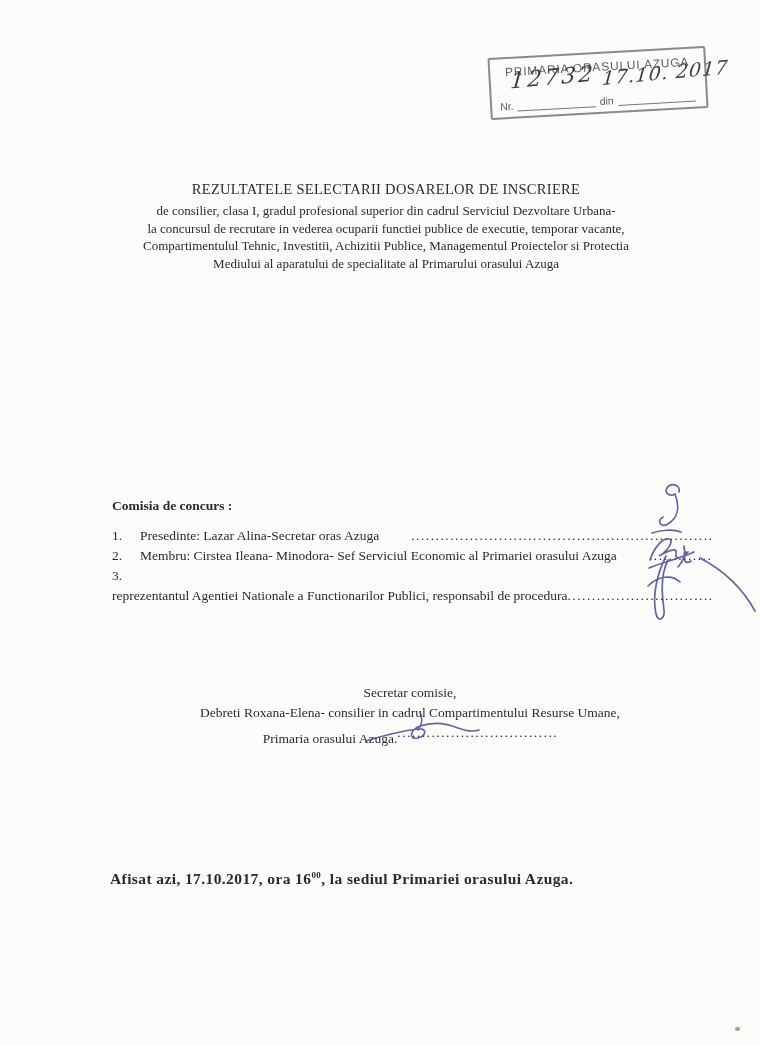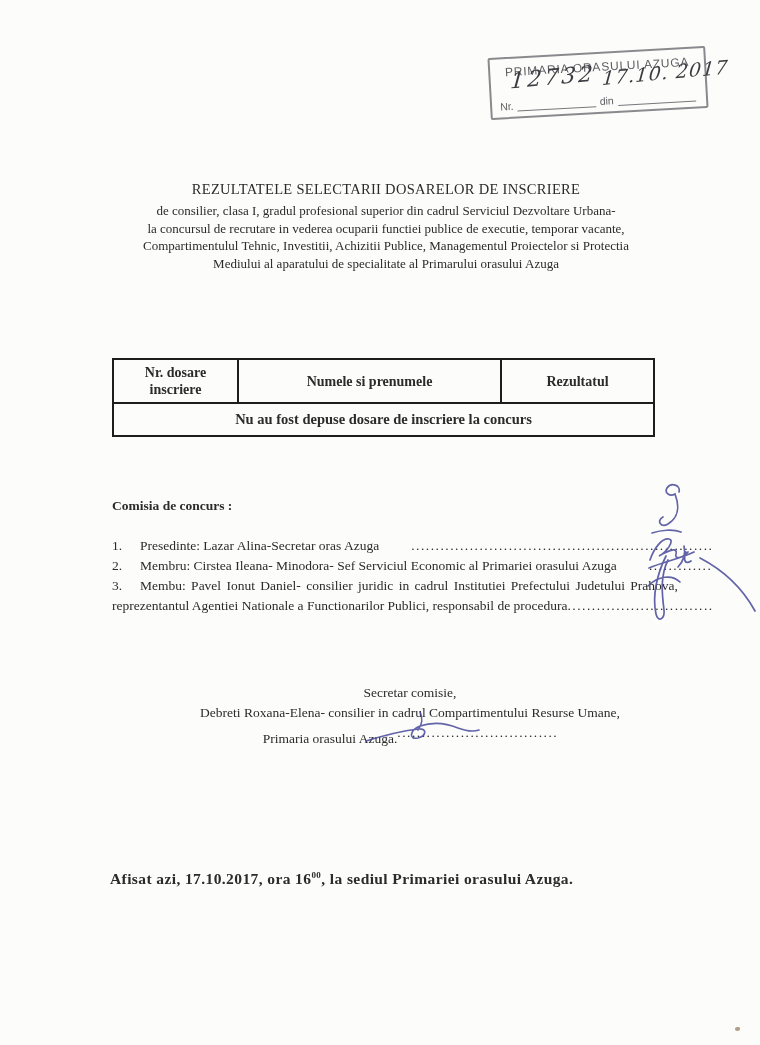--- a/index.html
+++ b/index.html
@@ -25,21 +25,21 @@
   .sub-line{font-size:13px;line-height:17.5px;}
 
   
   .tbl{position:absolute;left:112px;top:358px;border-collapse:collapse;table-layout:fixed;}
   .tbl td,.tbl th{border:2px solid #1d1d1d;font-weight:bold;text-align:center;vertical-align:middle;padding:2px 4px;}
   .tbl th{font-size:14px;height:38px;line-height:17px;}
   .tbl .empty-cell{font-size:14.5px;height:27px;}
 
   
   .commission{position:absolute;left:112px;top:496px;width:600px;font-size:13.5px;line-height:20px;}
-  .c-heading{font-weight:bold;margin-bottom:20px;}
+  .c-heading{font-weight:bold;margin-bottom:10px;}
   .c-item{display:flex;}
   .c-num{width:28px;flex:none;}
   .c-flex{flex:1;display:flex;min-width:0;gap:32px;}
   .c-text{white-space:nowrap;}
   .leader{flex:1;overflow:hidden;white-space:nowrap;letter-spacing:1.5px;min-width:0;}
   .c-wrap1{word-spacing:2px;white-space:nowrap;}
   .c-cont{display:flex;}
 
   
   .secretary{position:absolute;left:150px;top:683px;width:520px;text-align:center;
@@ -75,37 +75,20 @@
   </div>
 
   <div class="title-block">
     <div class="doc-title">REZULTATELE SELECTARII DOSARELOR DE INSCRIERE</div>
     <div class="sub-line">de consilier, clasa I, gradul profesional superior din cadrul Serviciul Dezvoltare Urbana-</div>
     <div class="sub-line">la concursul de recrutare in vederea ocuparii functiei publice de executie, temporar vacante,</div>
     <div class="sub-line">Compartimentulul Tehnic, Investitii, Achizitii Publice, Managementul Proiectelor si Protectia</div>
     <div class="sub-line">Mediului al aparatului de specialitate al Primarului orasului Azuga</div>
   </div>
 
-  <table class="tbl">
-    <colgroup>
-        <col style="width:125px">
-        <col style="width:263px">
-        <col style="width:153px">
-      </colgroup>
-    <tbody>
-        <tr>
-      <th>Nr. dosare inscriere</th>
-      <th>Numele si prenumele</th>
-      <th>Rezultatul</th>
-    </tr>
-    <tr>
-      <td class="empty-cell" colspan="3">Nu au fost depuse dosare de inscriere la concurs</td>
-    </tr>
-  </tbody>
-    </table>
 
   <div class="commission">
     <div class="c-heading">Comisia de concurs :</div>
 
     <div class="c-item">
       <span class="c-num">1.</span>
       <span class="c-flex">
         <span class="c-text">Presedinte: Lazar Alina-Secretar oras Azuga</span>
         <span class="leader">............................................................................................................................................................</span>
       </span>
@@ -114,21 +97,20 @@
     <div class="c-item">
       <span class="c-num">2.</span>
       <span class="c-flex">
         <span class="c-text">Membru: Cirstea Ileana- Minodora- Sef Serviciul Economic al Primariei orasului Azuga</span>
         <span class="leader">............................................................................................................................................................</span>
       </span>
     </div>
 
     <div class="c-item">
       <span class="c-num">3.</span>
-      <span class="c-wrap1">Membu: Pavel Ionut Daniel- consilier juridic in cadrul Institutiei Prefectului Judetului Prahova,</span>
     </div>
     <div class="c-cont">
       <span class="c-text">reprezentantul Agentiei Nationale a Functionarilor Publici, responsabil de procedura</span>
       <span class="leader">............................................................................................................................................................</span>
     </div>
   </div>
 
   <div class="secretary">
     <div>Secretar comisie,</div>
     <div>Debreti Roxana-Elena- consilier in cadrul Compartimentului Resurse Umane,</div>

